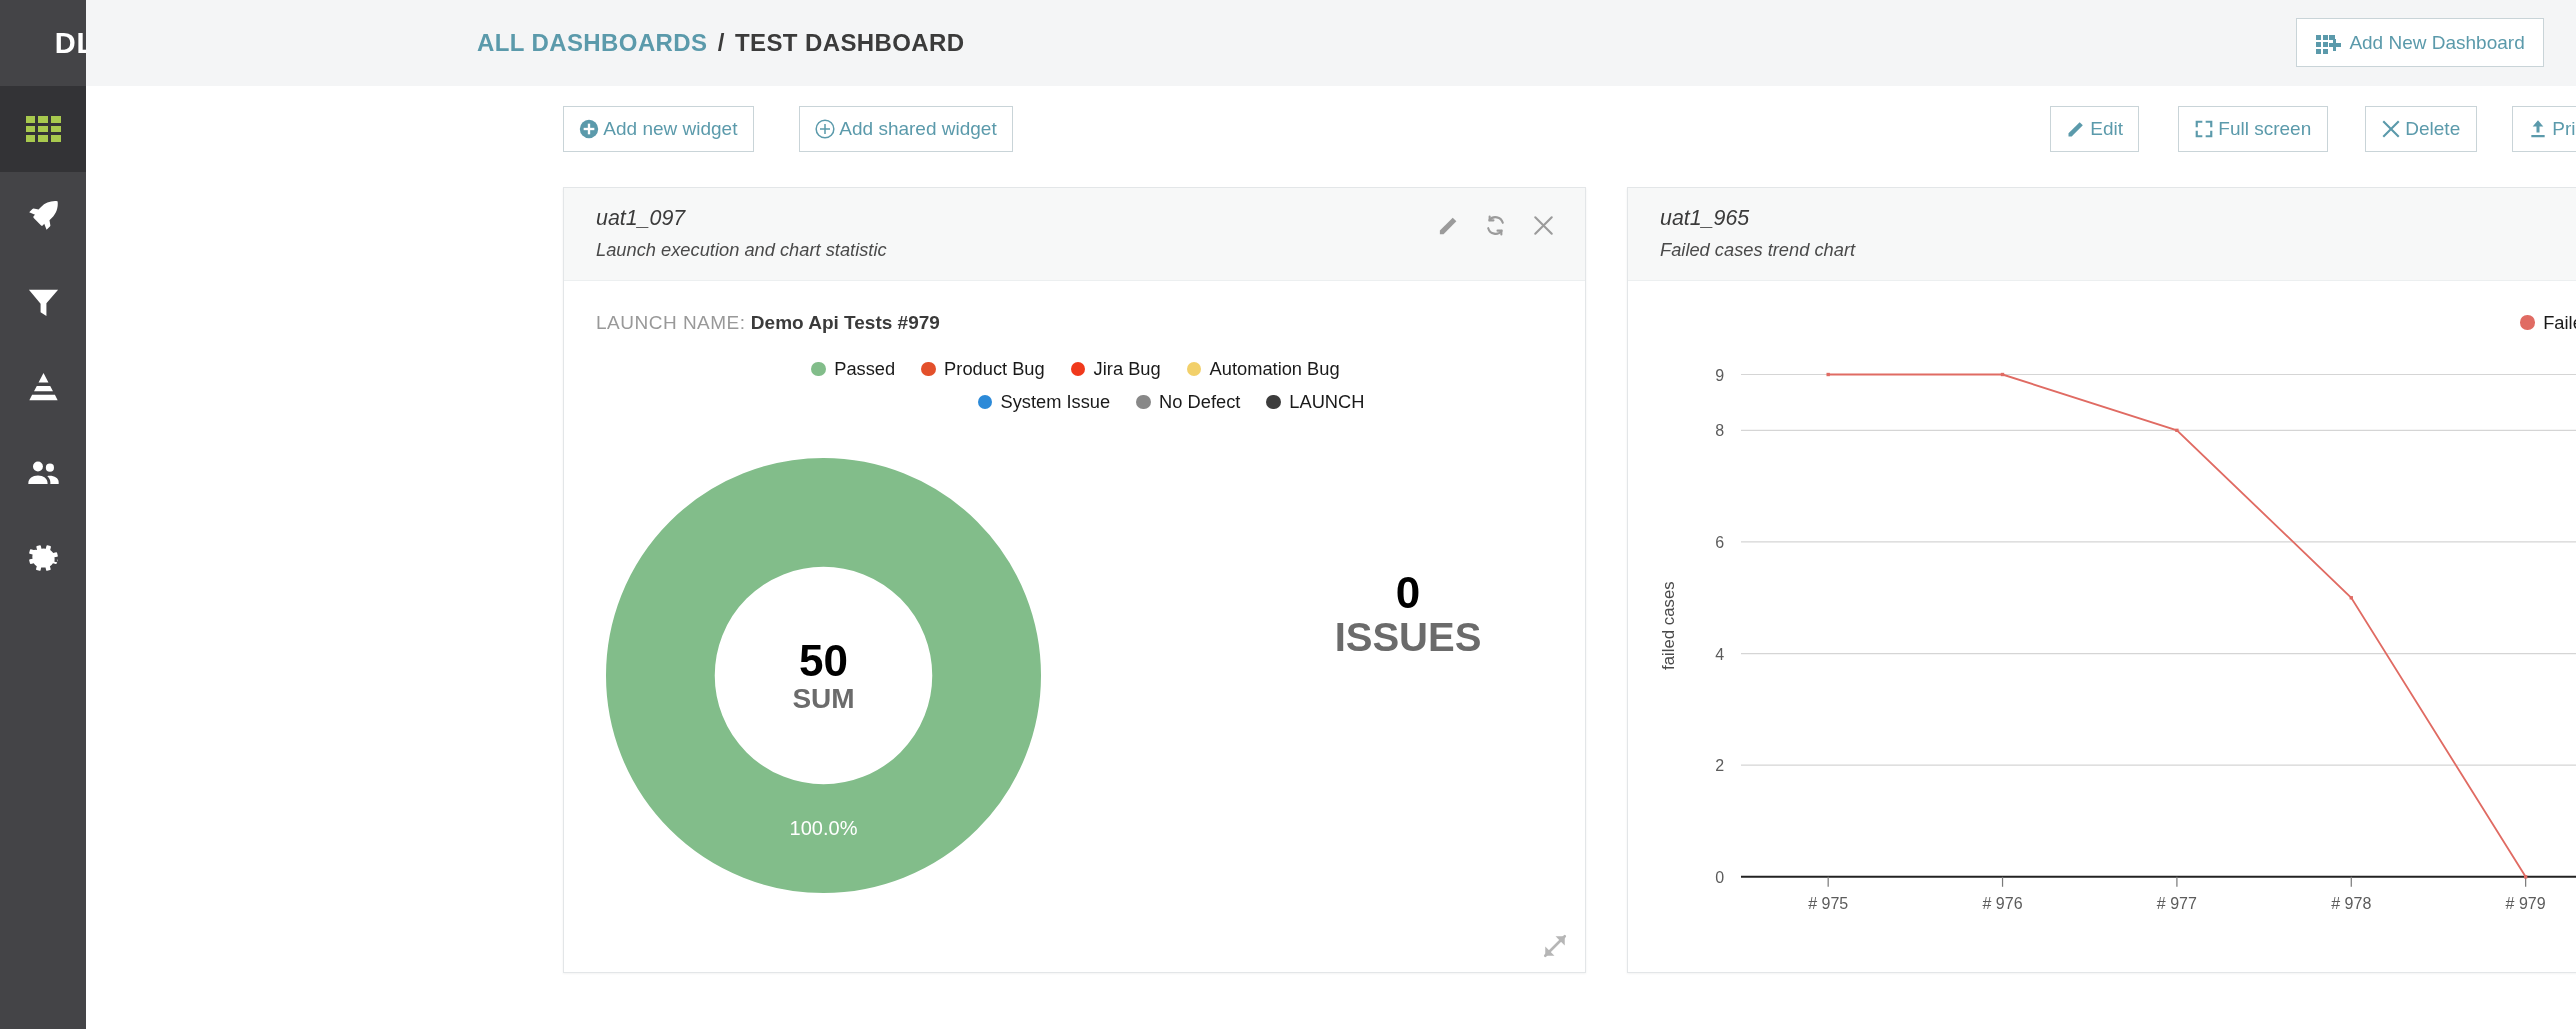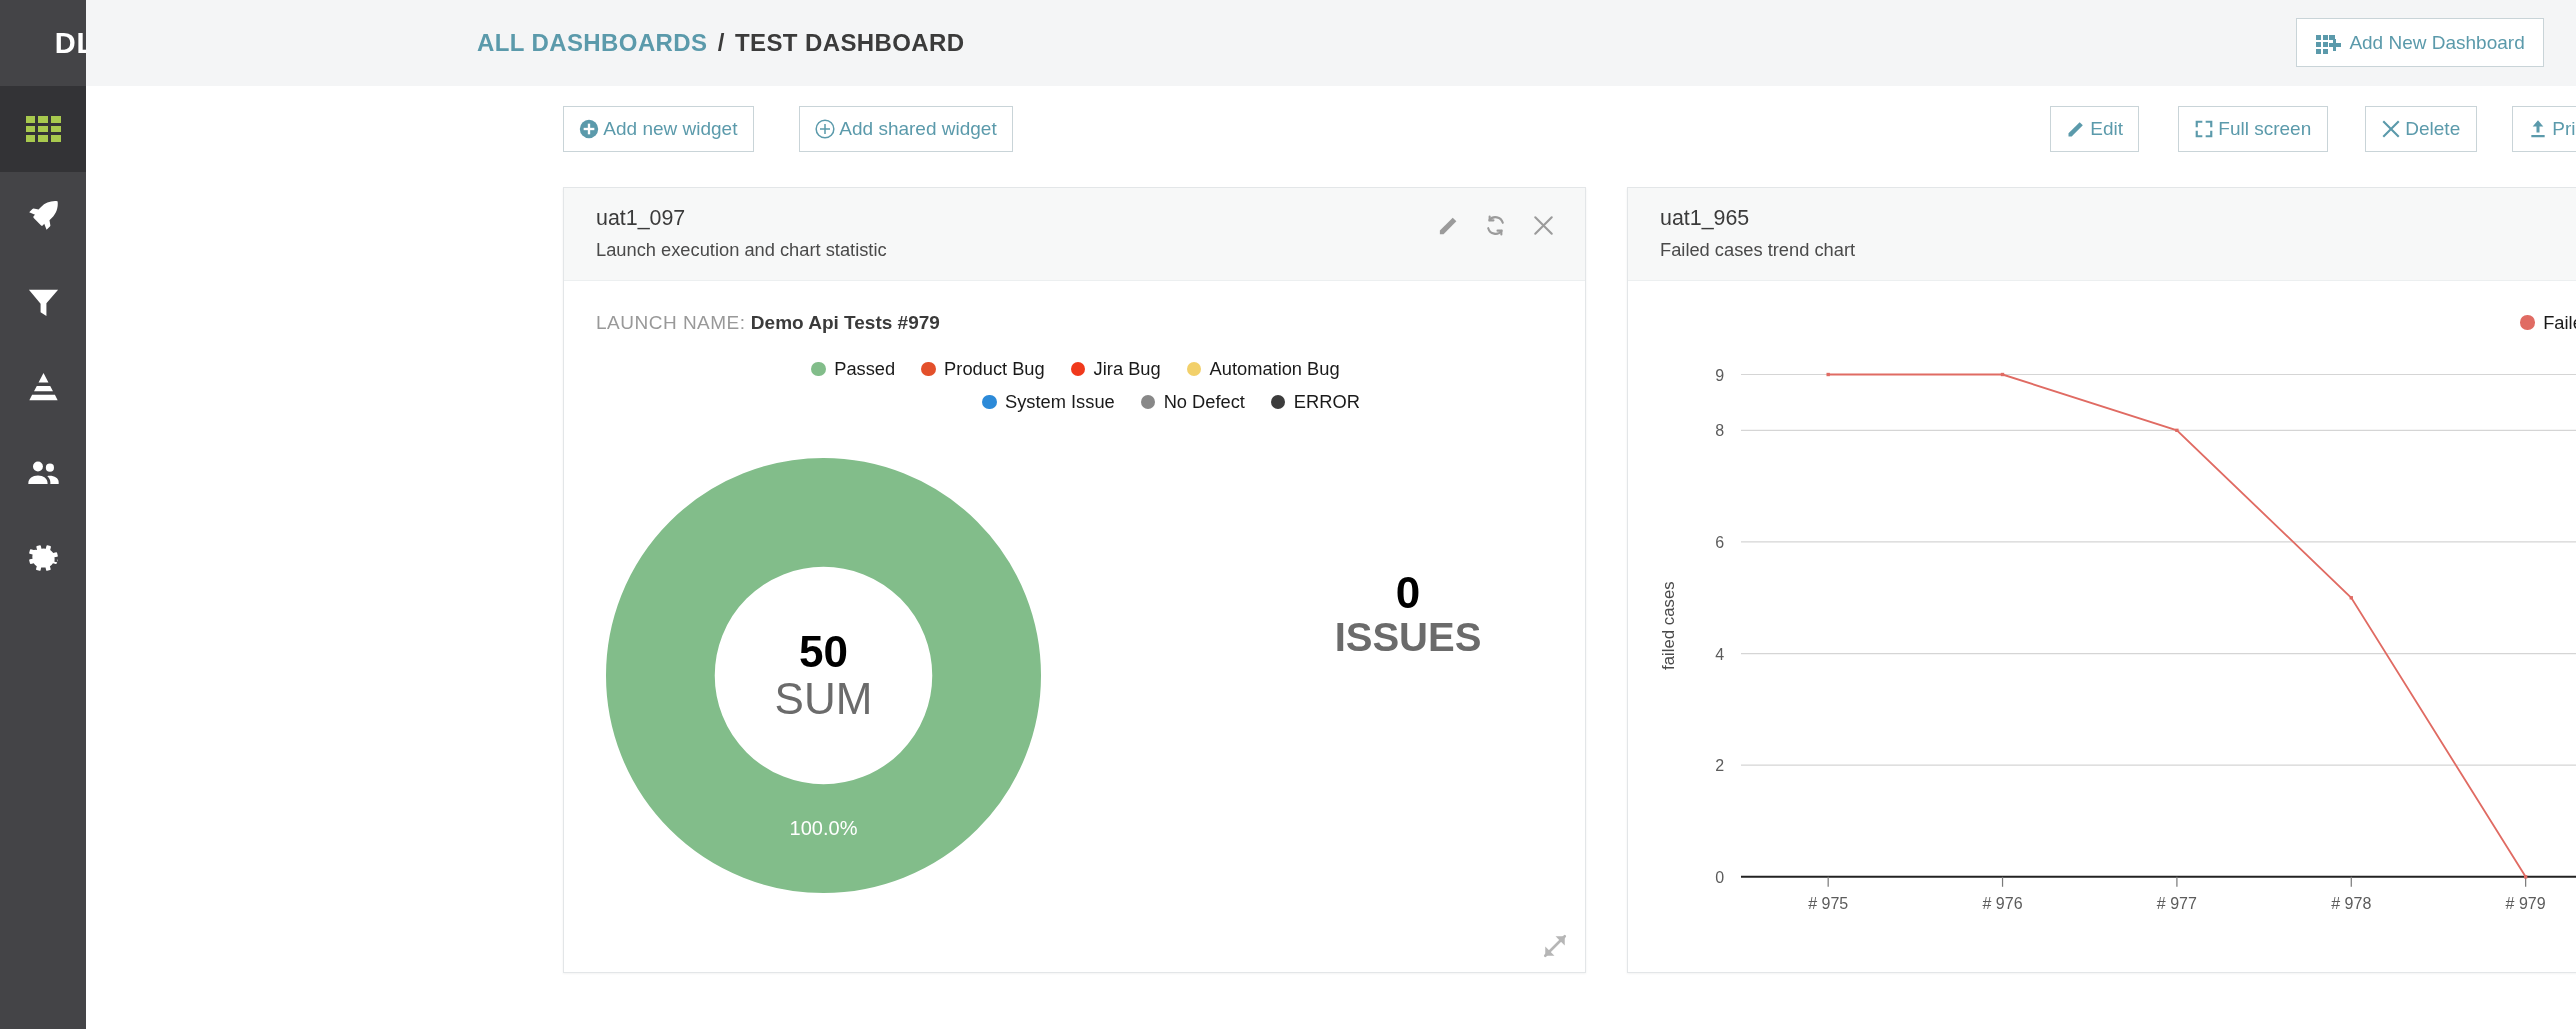--- a/index.html
+++ b/index.html
@@ -99,20 +99,21 @@
     box-shadow: 0 0.8px 2.3px rgba(0,0,0,0.07);
     height: 786px;
   }
   #widget-1 { left: 19px;   width: 1023px; }
   #widget-2 { left: 1083px; width: 1023px; }
 
   .w-head {
     position: relative; height: 93px;
     background: #f7f8f8; border-bottom: 0.8px solid #eceff0;
     padding: 18.3px 0 0 32px;
+    font-style: italic;
   }
   .w-name { font-size: 21.4px; color: #3b3b3b; }
   .w-desc { font-size: 18.3px; color: #4a4a4a; margin-top: 7.6px; }
   .w-actions {
     position: absolute; right: 30.5px; top: 26px;
     display: flex; align-items: center; gap: 24.4px;
   }
   .w-act-svg { width: 23px; height: 23px; fill: none; stroke: #9b9b9b; stroke-width: 2.2; cursor: pointer; display:block;}
   .w-act-fill { width: 23px; height: 23px; fill: #9b9b9b; cursor: pointer; display:block;}
 
@@ -140,21 +141,21 @@
   #donut { position: absolute; left: 0; top: 0; width: 435px; height: 435px; }
   #donut-pct {
     position: absolute; left: 0; top: 359px; width: 435px;
     text-align: center; color: #fff; font-size: 20px;
   }
   #donut-center {
     position: absolute; left: 112px; top: 112px; width: 211px; height: 211px;
     display: flex; flex-direction: column; align-items: center; justify-content: center;
   }
   #donut-center .big { font-size: 44px; font-weight: bold; color: #000; line-height: 1.05; }
-  #donut-center .sub { font-size: 44px; font-weight: normal; color: #6b6b6b; line-height: 1.05; }
+  #donut-center .sub { font-size: 28px; font-weight: bold; color: #6b6b6b; line-height: 1.05; }
 
   #issues-block {
     position: absolute; left: 844px; top: 289px; transform: translateX(-50%);
     text-align: center;
   }
   #issues-block .big { font-size: 44px; font-weight: bold; color: #000; line-height: 1.05; }
   #issues-block .sub { font-size: 40px; font-weight: bold; color: #6b6b6b; line-height: 1.05; }
 
   #resize-handle {
     position: absolute; right: 17px; bottom: 13.7px;
@@ -368,21 +369,21 @@
                 <span class="lg-txt">Automation Bug</span>
               </span></span>
             <span class="lg-row" style="padding-left: 191px;"><span class="lg-item">
                 <span class="lg-dot" style="background: rgb(44, 138, 216);"></span>
                 <span class="lg-txt">System Issue</span>
               </span><span class="lg-item">
                 <span class="lg-dot" style="background: rgb(136, 136, 136);"></span>
                 <span class="lg-txt">No Defect</span>
               </span><span class="lg-item">
                 <span class="lg-dot" style="background: rgb(60, 60, 60);"></span>
-                <span class="lg-txt">ERROR</span>
+                <span class="lg-txt">LAUNCH</span>
               </span></span>
           </div>
 
         <div id="donut-wrap">
           <svg id="donut" viewBox="0 0 100 100">
             <circle cx="50" cy="50" r="37.5" fill="none" stroke="#82bd8a" stroke-width="25"></circle>
           </svg>
           <div id="donut-pct">100.0%</div>
           <div id="donut-center">
             <div class="big">50</div>

